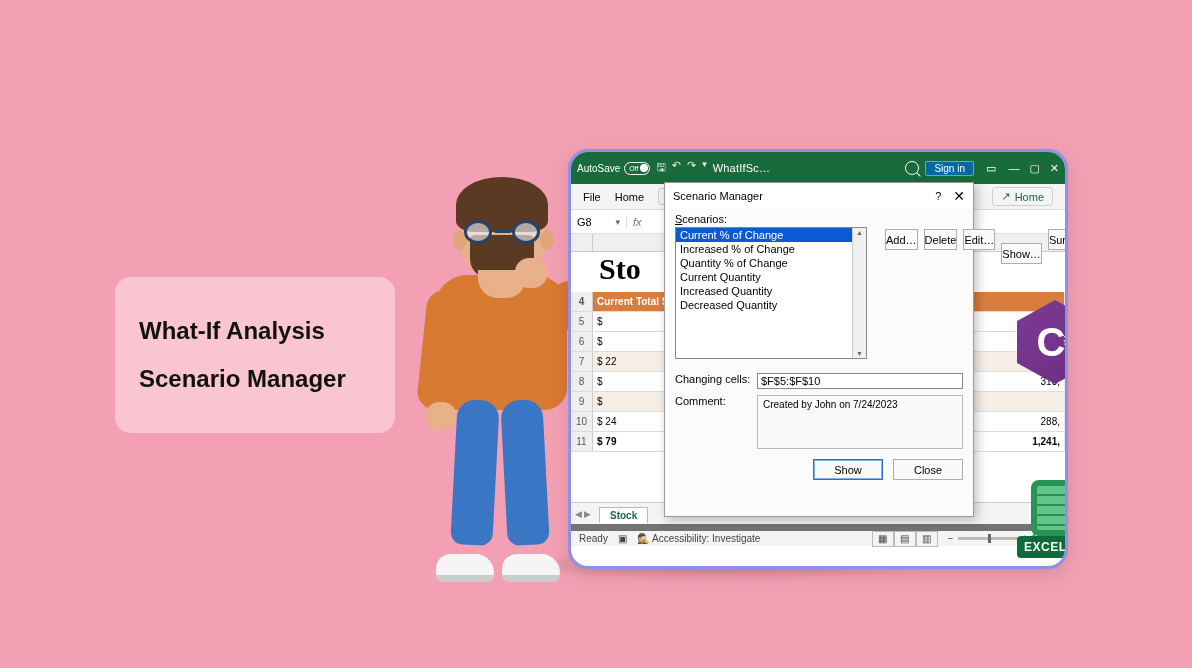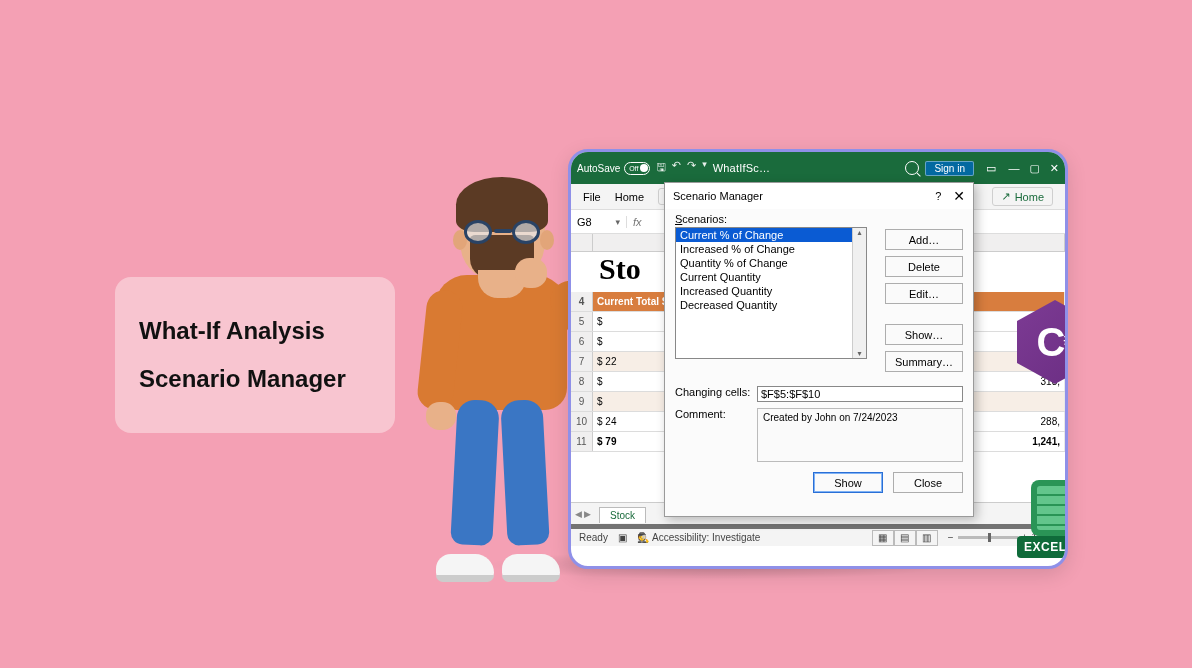--- a/index.html
+++ b/index.html
@@ -73,23 +73,23 @@
 .rows { }
 .row { display:flex; height:20px; border-bottom:1px solid #dcdcdc; font-size:10px;}
 .row.hdr { background:#d87d3e; color:#fff; font-weight:600;}
 .row.alt { background:#f7eee6;}
 .row .rn { width:22px; background:#f0efef; border-right:1px solid #ccc; text-align:center; line-height:20px; color:#555;}
 .cell { flex:1; padding:0 4px; line-height:20px; border-right:1px solid #e8e8e8; white-space:nowrap; overflow:hidden;}
 .cell.r { text-align:right;}
 .cell.bold{font-weight:700;}
 .grid .bigtext { position:absolute; top:18px; left:28px; font-size:30px; font-weight:700; font-family: "Times New Roman", serif;}
 .sheet-tabs { position:absolute; bottom:0; left:0; right:0; height:22px; background:#f4f4f4; border-top:1px solid #ccc; display:flex; align-items:center; font-size:10px; padding:0 10px 0 28px;}
-.sheet-tabs .tab { background:#fff; border:1px solid #bbb; border-bottom:none; padding:2px 10px; font-weight:400; color:#1a6b3c; position:relative; top:1px;}
+.sheet-tabs .tab { background:#fff; border:1px solid #bbb; border-bottom:none; padding:2px 10px; font-weight:700; color:#1a6b3c; position:relative; top:1px;}
 .sheet-tabs .nav { position:absolute; left:4px; display:flex; gap:2px; color:#888; font-size:9px;}
-.statusbar { height:22px; background:#f4f4f4; border-top:5px solid #737373; display:flex; align-items:center; font-size:10px; padding:0 8px; gap:10px; color:#444;}
+.statusbar { height:22px; background:#f4f4f4; border-top:7px solid #737373; display:flex; align-items:center; font-size:10px; padding:0 8px; gap:10px; color:#444;}
 .statusbar .spacer{flex:1;}
 .viewbtns{display:flex; gap:0;}
 .viewbtns span{ width:22px; height:16px; border:1px solid #bbb; display:inline-flex; align-items:center; justify-content:center;}
 .zoom { display:flex; align-items:center; gap:4px;}
 .zoom .track{width:60px;height:3px;background:#bbb; position:relative;}
 .zoom .track::after{content:'';position:absolute;left:30px;top:-3px;width:3px;height:9px;background:#666;}
 
 
 .dialog {
   position: absolute; top: 30px; left: 93px; width: 310px; height: 335px;
@@ -101,21 +101,21 @@
 .dlg-title .h { margin-right:12px;}
 .dlg-title .x { font-size:14px;}
 .dlg-body { padding: 4px 10px 8px; display:flex; gap:18px;}
 .dlg-left { flex:1; display:flex; flex-direction:column;}
 .dlg-left .lbl { margin-bottom:2px;}
 .dlg-left .lbl .u { text-decoration: underline;}
 .listbox { border:1px solid #888; height:132px; background:#fff; overflow:hidden; position:relative;}
 .listbox .item { padding:1px 4px; white-space:nowrap;}
 .listbox .item.sel { background:#0a5bd3; color:#fff;}
 .listbox .sb { position:absolute; right:0; top:0; width:14px; height:100%; background:#f0f0f0; border-left:1px solid #ccc; display:flex; flex-direction:column; justify-content:space-between; align-items:center; font-size:8px; color:#666;}
-.dlg-right { width:78px; display:flex; flex-direction:column; gap:6px; padding-top:16px;}
+.dlg-right { width:78px; display:flex; gap:6px; padding-top:16px;}
 .dlg-btn { height:21px; background:#fafafa; border:1px solid #adadad; font-size:11px; display:flex; align-items:center; justify-content:center;}
 .dlg-btn.gap { margin-top:14px;}
 .dlg-lower { padding: 0 10px;}
 .fieldrow { display:flex; gap:6px; margin-top:6px; align-items:flex-start;}
 .fieldrow .fl { width:76px;}
 .fieldrow .fv { flex:1; }
 .fieldrow input { width:100%; border:1px solid #888; padding:1px 3px; font-size:11px; background:#fff;}
 .commentbox { border:1px solid #bbb; height:54px; padding:3px 5px; background:#fafafa; font-size:10px;}
 .dlg-foot { display:flex; justify-content:flex-end; gap:10px; padding:10px;}
 .dlg-foot .dlg-btn { width:70px;}

